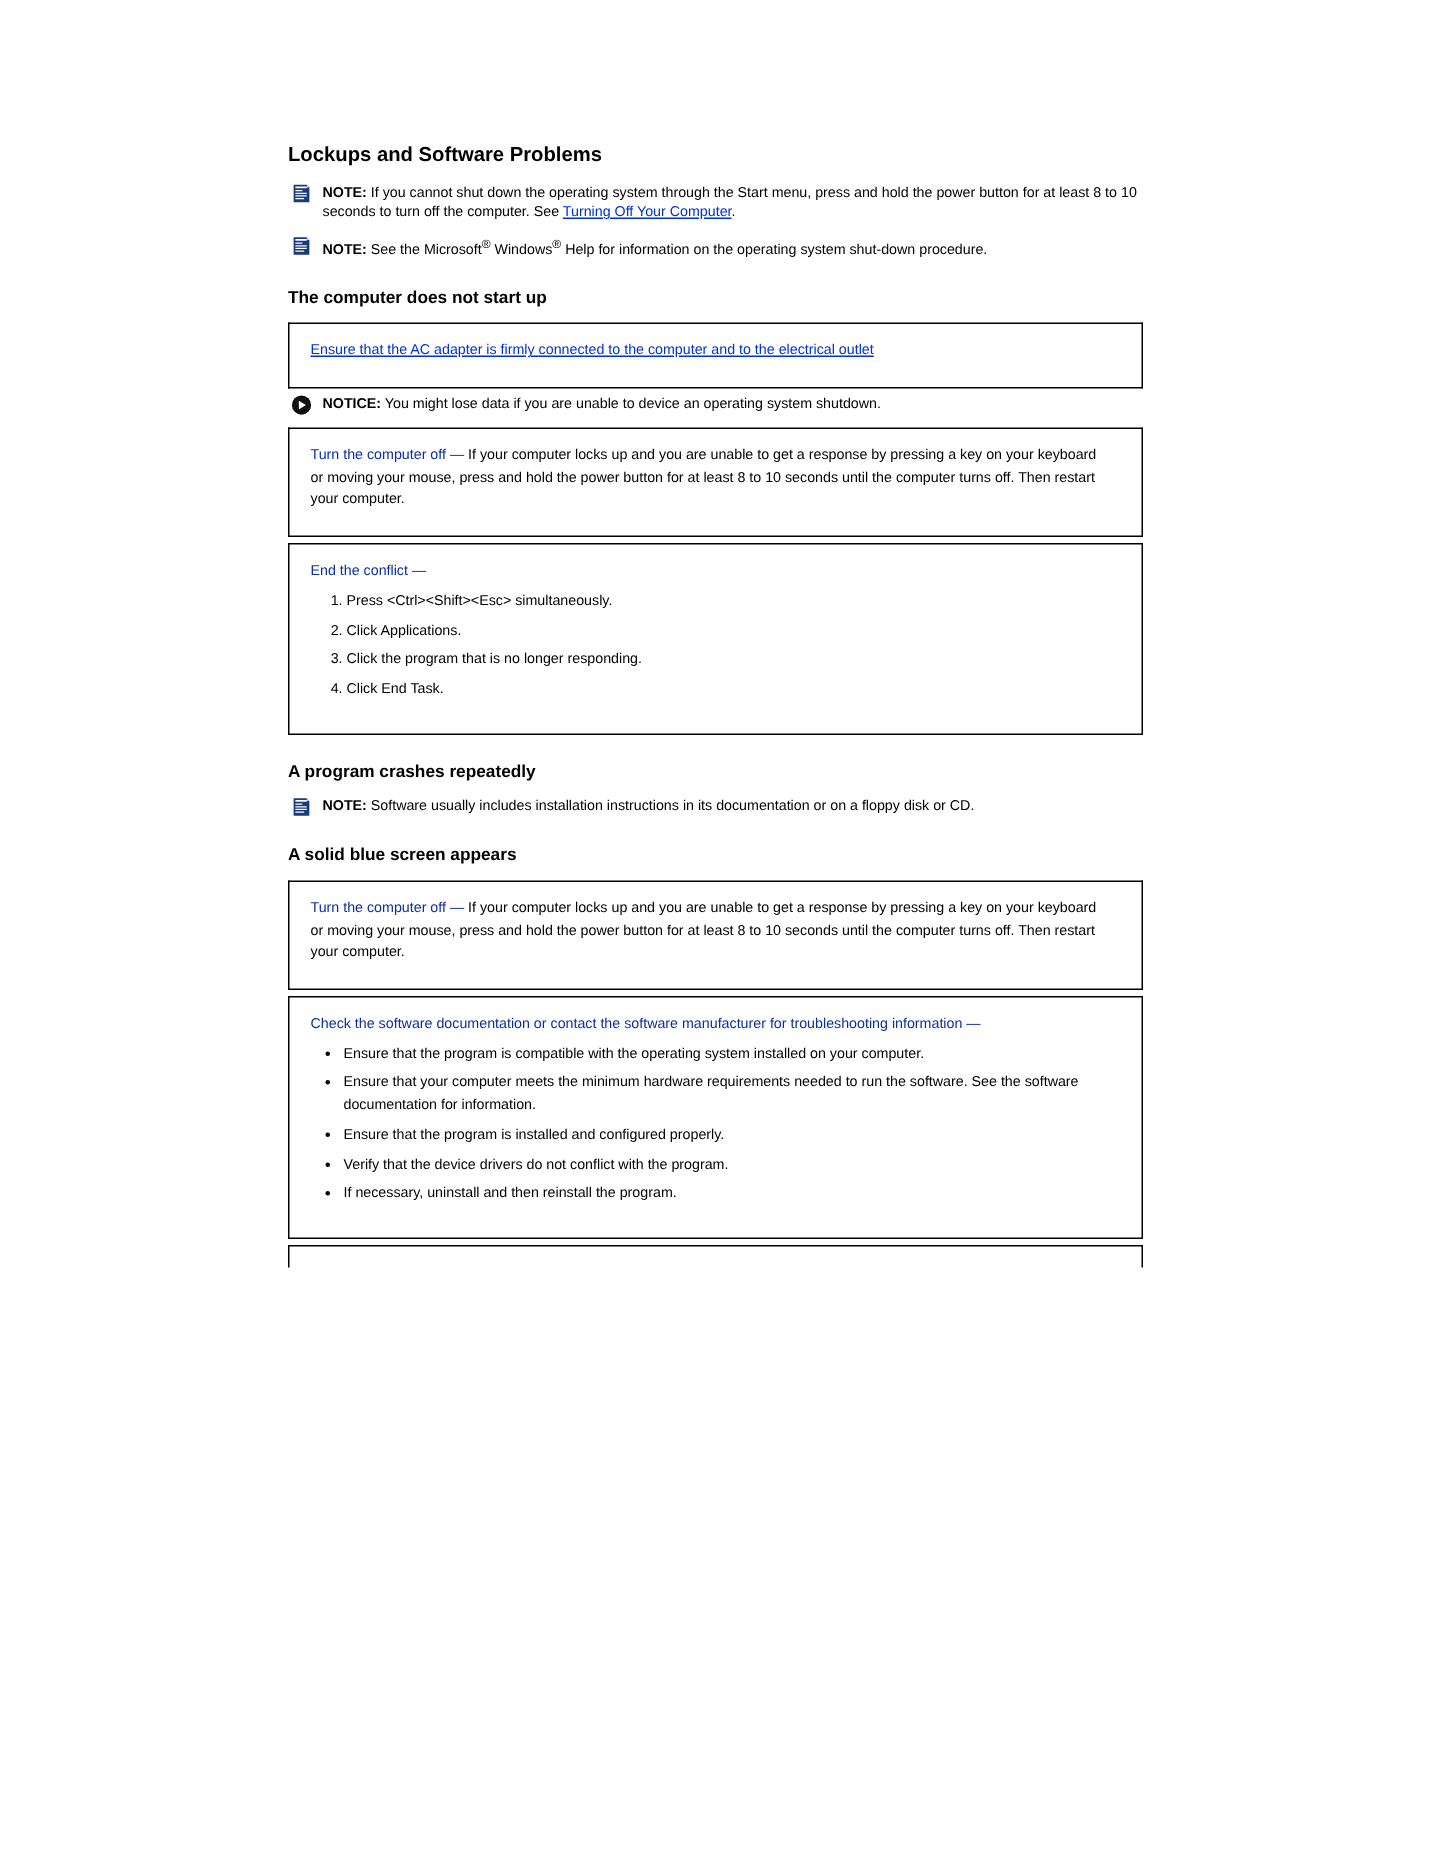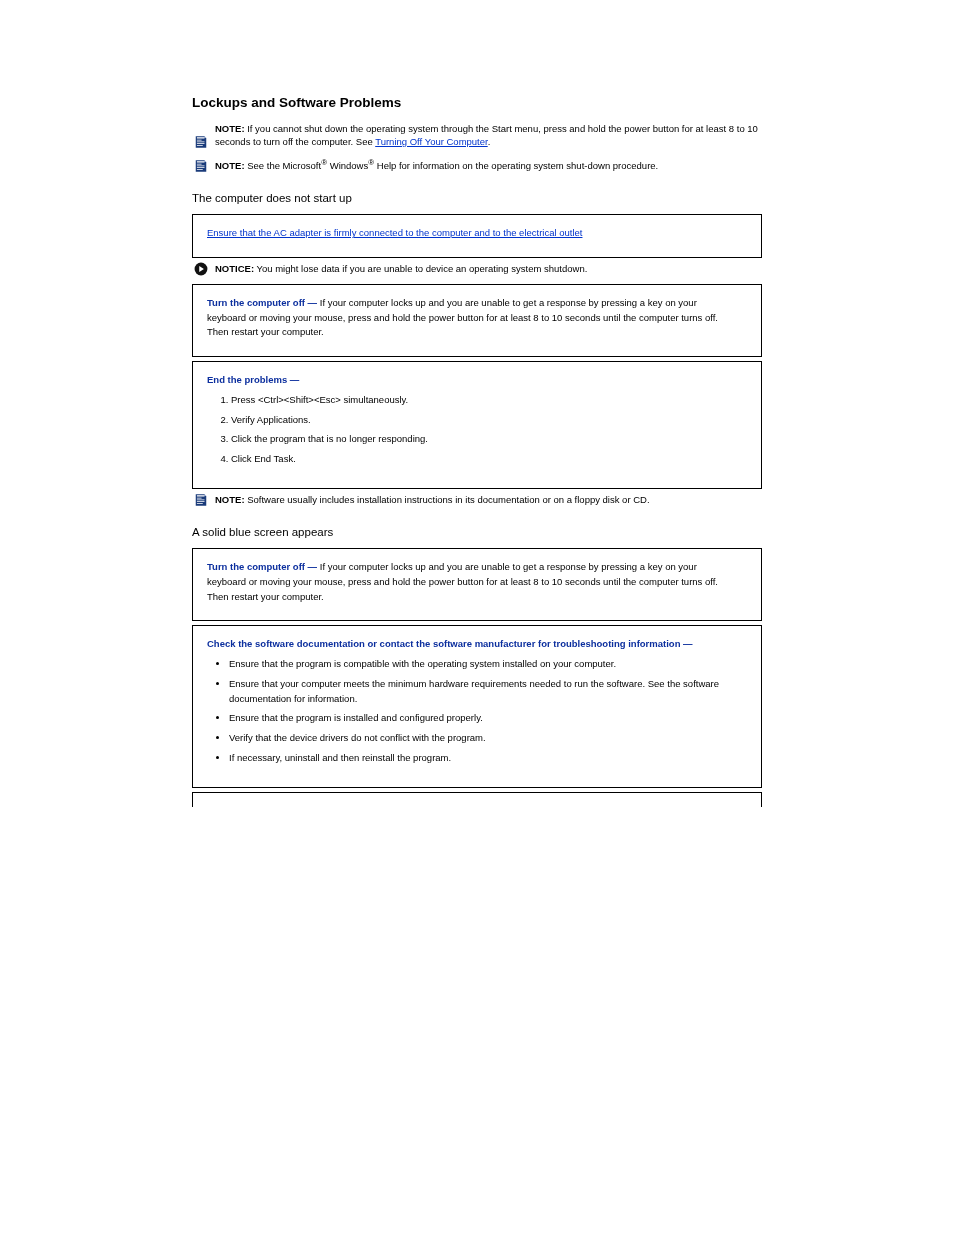--- a/index.html
+++ b/index.html
@@ -1,28 +1,28 @@
 <!DOCTYPE html>
 <html><head>
 <meta charset="utf-8">
 <style>
 body{font-family:Verdana,Arial,sans-serif;font-size:10px;color:#000;margin:0;background:#fff;line-height:1.35}
 .page{width:810px;margin:0 auto;padding:72px 120px 40px 120px;box-sizing:border-box}
 h2{font-size:13.5px;font-weight:bold;margin:22px 0 10px 0;color:#000}
-h3{font-size:11.5px;font-weight:normal;margin:18px 0 8px 0;color:#000}
-.noterow,.noterow-2l{display:flex;align-items:flex-end;margin:2px 0 8px 0;font-size:9.5px}
+h3{font-size:11.5px;font-weight:bold;margin:18px 0 8px 0;color:#000}
+.noterow,.noterow-2l{display:flex;align-items:flex-start;margin:2px 0 8px 0;font-size:9.5px}
 .noteicon{flex:0 0 17px;margin-right:6px;display:flex;align-items:center;justify-content:center;height:14px}
 .noteicon svg{width:14px;height:14px}
 .noterow .ntxt,.noterow-2l .ntxt{flex:1;padding-top:1px}
 .ntxt b{font-weight:bold}
 a.link{color:#0033cc;text-decoration:underline}
 .sup{font-size:8px;vertical-align:super}
 table.box{width:100%;border-collapse:collapse;margin:0 0 4px 0}
 table.box td{border:1.5px solid #000;padding:11px 26px 16px 14px;font-size:9.5px;line-height:1.55;vertical-align:top}
-.lead{color:#0c2f9e;font-weight:bold}
+.lead{color:#0c2f9e;font-weight:normal}
 ol.steps{margin:4px 0 0 0;padding-left:24px}
 ol.steps li{margin:5px 0}
 ul.bul{margin:4px 0 0 0;padding-left:22px;list-style-type:disc}
 ul.bul li{margin:5px 0}
 .partial{border-bottom:none}
 </style>
 </head>
 <body>
 <div class="page">
 
@@ -77,32 +77,33 @@
   <span class="lead">Turn the computer off  —</span><span>  If your computer locks up and you are unable to get a response by pressing a key on your keyboard or moving your mouse, press and hold the power button for at least 8 to 10 seconds until the computer turns off. Then restart your computer.</span>
 </td>
         </tr>
       </tbody>
     </table>
 
 <table class="box">
       <tbody>
         <tr>
           <td>
-  <span class="lead">End the problems  —</span>
+  <span class="lead">End the conflict  —</span>
   <ol class="steps">
     <li>Press &lt;Ctrl&gt;&lt;Shift&gt;&lt;Esc&gt; simultaneously.</li>
-    <li>Verify Applications.</li>
+    <li>Click Applications.</li>
     <li>Click the program that is no longer responding.</li>
     <li>Click End Task.</li>
   </ol>
 </td>
         </tr>
       </tbody>
     </table>
 
+<h3>A program crashes repeatedly</h3>
 <div class="noterow">
   <span class="noteicon">
         <svg viewBox="0 0 24 24">
           <path fill="#1a3b7a" d="M3 2h15l3 3v17H3z"></path>
           <path fill="#fff" d="M5 4h13v2H5zM5 8h8v1.5H5zM5 11h13v1.5H5zM5 14h13v1.5H5zM5 17h10v1.5H5z"></path>
           <path fill="#c9d5ef" d="M18 2v3h3z"></path>
         </svg>
       </span>
   <span class="ntxt"><b>NOTE:</b><span> Software usually includes installation instructions in its documentation or on a floppy disk or CD.</span></span>
 </div>

